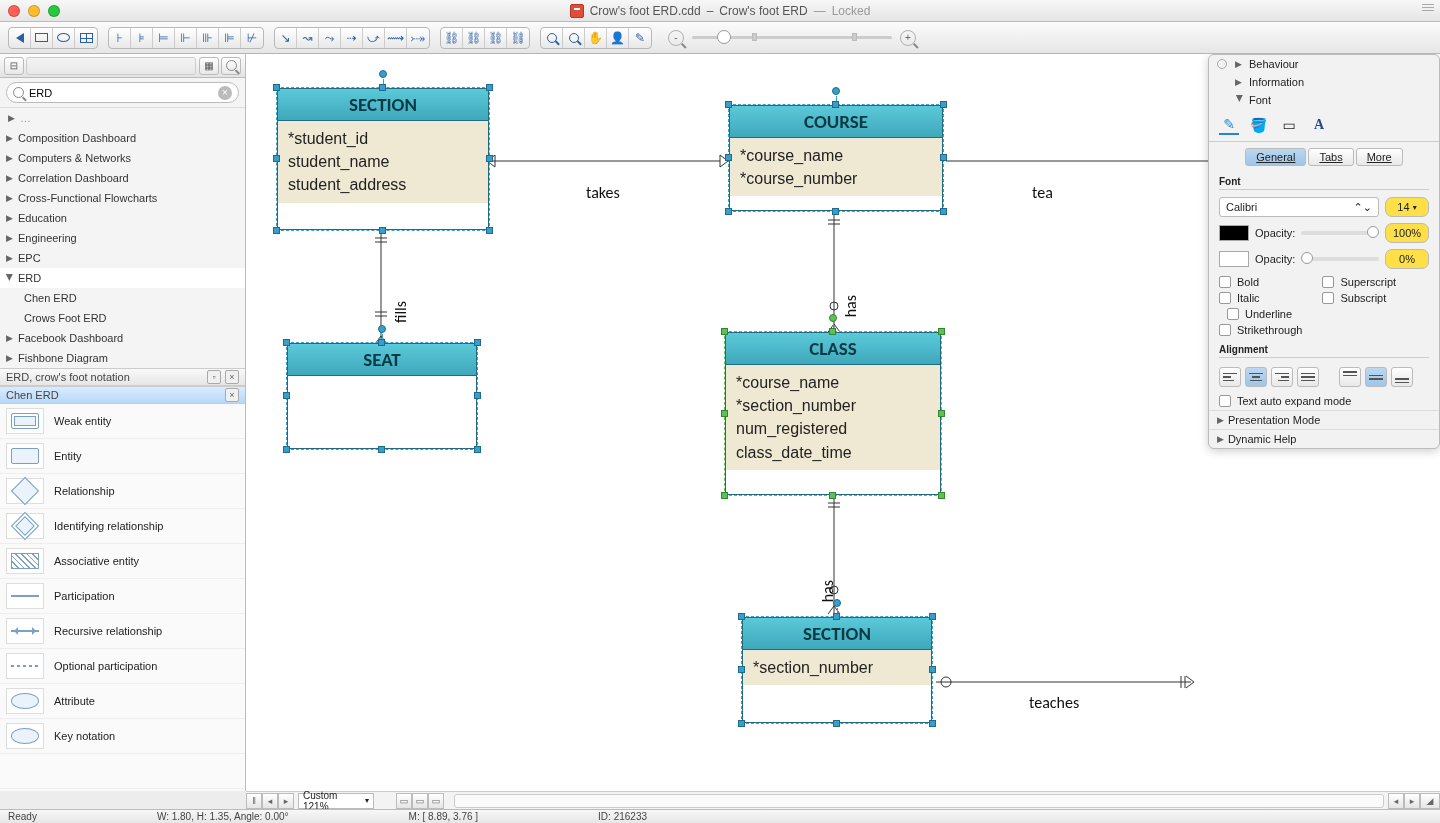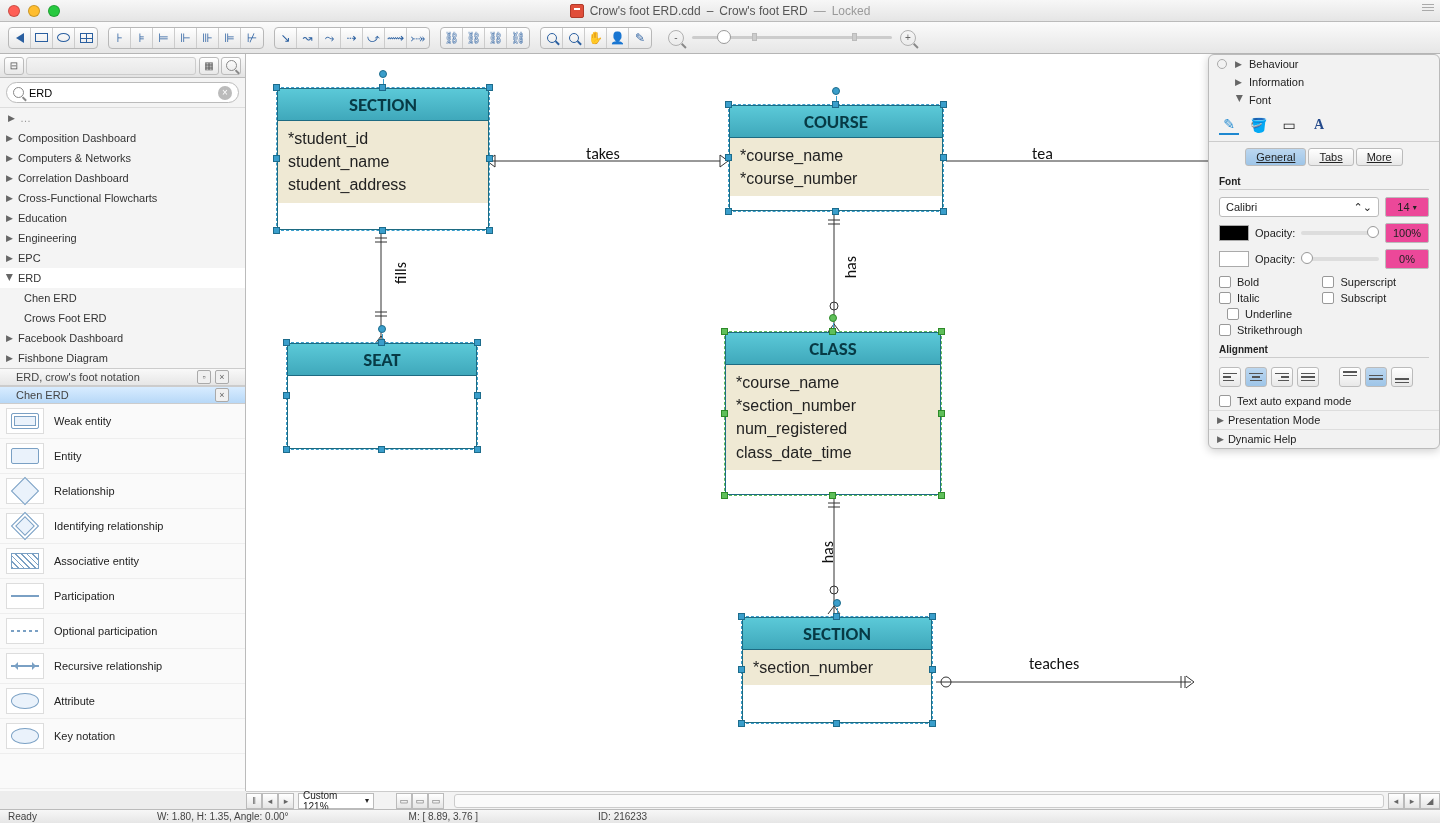--- a/index.html
+++ b/index.html
@@ -39,21 +39,21 @@
   .side-search-field { display:flex; align-items:center; background:#fff; border:1px solid #bbb; border-radius:11px; height:21px; padding:0 6px; gap:5px;}
   .side-search-field input{border:none;outline:none;flex:1;font-size:11px;}
   .mag-small{width:11px;height:11px;border:1.5px solid #888;border-radius:50%;position:relative;}
   .mag-small::after{content:"";position:absolute;width:5px;height:1.5px;background:#888;right:-4px;bottom:-2px;transform:rotate(45deg);}
   .clear-x{width:14px;height:14px;border-radius:50%;background:#bbb;color:#fff;display:flex;align-items:center;justify-content:center;font-size:10px;}
   .tree { overflow:auto; flex:0 0 auto; }
   .tree-item { height:20px; display:flex; align-items:center; padding-left:6px; gap:4px; font-size:11px; color:#333; border-bottom:0; }
   .tree-item .disclose{width:8px;display:inline-block;color:#666;font-size:9px;}
   .tree-sub { padding-left:24px; }
   .tree-item.sel { background:#fff; font-weight:500;}
-  .lib-header { height:18px; background:linear-gradient(#f9f9f9,#e6e6e6); border-top:1px solid #ccc; border-bottom:1px solid #ccc; display:flex; align-items:center; justify-content:space-between; padding:0 16px; font-size:11px; color:#444;}
+  .lib-header { height:18px; background:linear-gradient(#f9f9f9,#e6e6e6); border-top:1px solid #ccc; border-bottom:1px solid #ccc; display:flex; align-items:center; justify-content:space-between; padding:0 6px; font-size:11px; color:#444;}
   .lib-header .acts{display:flex;gap:4px;}
   .lib-header.selected{background:linear-gradient(#d8ecff,#b7d8f7);}
   .sq-btn{width:14px;height:14px;border:1px solid #aaa;border-radius:2px;background:#f0f0f0;display:flex;align-items:center;justify-content:center;font-size:9px;color:#666;}
   .shapes { overflow:auto; flex:1; background:#fafafa;}
   .shape-row { height:35px; display:flex; align-items:center; gap:10px; padding:0 6px; border-bottom:1px solid #eee;}
   .shape-thumb { width:38px; height:26px; background:#fff; border:1px solid #ddd; display:flex; align-items:center; justify-content:center;}
   .th-rect{width:28px;height:16px;border:1.5px solid #7aa0c4;background:#eaf2fb;border-radius:2px;}
   .th-rect.dbl{box-shadow:inset 0 0 0 2px #fff, inset 0 0 0 3px #7aa0c4;}
   .th-diam{width:20px;height:20px;border:1.5px solid #7aa0c4;background:#eaf2fb;transform:rotate(45deg);}
   .th-diam.dbl{box-shadow:inset 0 0 0 2px #fff, inset 0 0 0 3px #7aa0c4;}
@@ -72,40 +72,40 @@
   .entity-inner{position:absolute;inset:0;border:1.5px solid #1e6b82;}
   .entity-head { background:linear-gradient(#5bc9d8,#3fa8bb); text-align:center; font:600 19px "Calibri","Segoe UI",Arial; color:#073a45; padding:4px 0; border-bottom:1.5px solid #1e6b82;}
   .entity-body { background:#efe9d4; padding:6px 10px; font:16px "Calibri","Segoe UI",Arial; color:#222; line-height:1.45;}
   .handle{width:7px;height:7px;background:#3a9ecb;border:1px solid #1d6c8c;position:absolute;}
   .entity.green-sel .handle{background:#5fbf5a;border-color:#2e8a29;}
   .h-tl{top:-4px;left:-4px;} .h-tr{top:-4px;right:-4px;} .h-bl{bottom:-4px;left:-4px;} .h-br{bottom:-4px;right:-4px;}
   .h-t{top:-4px;left:calc(50% - 4px);} .h-b{bottom:-4px;left:calc(50% - 4px);} .h-l{left:-4px;top:calc(50% - 4px);} .h-r{right:-4px;top:calc(50% - 4px);}
   .rot{width:8px;height:8px;border-radius:50%;background:#3a9ecb;border:1px solid #1d6c8c;position:absolute;top:-18px;left:calc(50% - 4px);}
   .entity.green-sel .rot{background:#5fbf5a;border-color:#2e8a29;}
   .rot::before{content:"";position:absolute;left:3px;top:8px;width:1px;height:8px;background:#3a9ecb;}
-  .rel-label{position:absolute;font:16px "Calibri",Arial;color:#111;}
+  .rel-label{position:absolute;font:16px "Calibri",Arial;color:#111;margin-top:39px;}
   .rel-label.vert{writing-mode:vertical-rl;transform:rotate(180deg);}
   svg.connectors{position:absolute;inset:0;width:100%;height:100%;pointer-events:none;}
   svg.connectors line,svg.connectors path,svg.connectors circle{stroke:#333;stroke-width:1;fill:none;}
   
   .inspector { position:absolute; top:0; right:0; width:232px; background:#f2f2f2; border:1px solid #bbb; border-radius:6px; box-shadow:0 2px 10px rgba(0,0,0,.2); font-size:11px;}
   .insp-row { display:flex; align-items:center; height:18px; padding:0 8px; gap:4px;}
   .insp-row .disclose{font-size:9px;color:#666;width:10px;}
   .insp-row.exp .disclose{transform:rotate(90deg);display:inline-block;}
   .insp-circle{width:10px;height:10px;border:1px solid #aaa;border-radius:50%;margin-right:4px;}
   .insp-icons { display:flex; gap:10px; padding:6px 10px; border-bottom:1px solid #ccc;}
   .insp-tool{width:20px;height:20px;display:flex;align-items:center;justify-content:center;font-size:14px;}
   .insp-tabs { display:flex; justify-content:center; gap:2px; padding:6px 0;}
   .insp-tab { padding:2px 10px; border:1px solid #bbb; border-radius:3px; background:linear-gradient(#fff,#e8e8e8); font-size:11px;text-decoration:underline;}
   .insp-tab.active{background:linear-gradient(#bcd7f0,#9ec5e8);}
   .insp-section-label{font-weight:bold;font-size:10px;padding:4px 10px 2px;}
   .insp-hr{height:1px;background:#ccc;margin:0 10px 4px;}
   .insp-form-row{display:flex;align-items:center;gap:6px;padding:3px 10px;}
   .insp-select{flex:1;height:20px;border:1px solid #bbb;border-radius:3px;background:#fff;display:flex;align-items:center;justify-content:space-between;padding:0 6px;font-size:11px;}
-  .insp-small{width:44px;height:20px;border:1px solid #bbb;border-radius:2px;background:#ec4899;display:flex;align-items:center;justify-content:center;font-size:11px;}
+  .insp-small{width:44px;height:20px;border:1px solid #bbb;border-radius:7px;background:#fde047;display:flex;align-items:center;justify-content:center;font-size:11px;}
   .swatch{width:30px;height:16px;border:1px solid #aaa;}
   .swatch.black{background:#000;} .swatch.white{background:#fff;}
   .mini-slider{flex:1;height:4px;background:#ddd;border-radius:2px;position:relative;}
   .mini-thumb{width:12px;height:12px;border-radius:50%;background:#fff;border:1px solid #999;position:absolute;top:-5px;}
   .chk{width:12px;height:12px;border:1px solid #999;border-radius:2px;background:#fff;}
   .align-row{display:flex;gap:4px;padding:5px 10px;}
   .align-btn{width:22px;height:20px;border:1px solid #bbb;border-radius:3px;background:linear-gradient(#fff,#e8e8e8);display:flex;flex-direction:column;justify-content:center;gap:2px;padding:3px;}
   .align-btn.active{background:linear-gradient(#bcd7f0,#9ec5e8);}
   .aln{height:1.5px;background:#555;}
   .insp-footer-row{display:flex;align-items:center;padding:3px 8px;gap:4px;border-top:1px solid #ddd;}
@@ -337,29 +337,29 @@
           <span>Associative entity</span>
         </div>
       <div class="shape-row">
           <div class="shape-thumb">
             <div class="th-line"></div>
           </div>
           <span>Participation</span>
         </div>
       <div class="shape-row">
           <div class="shape-thumb">
+            <div class="th-line arrow"></div>
+          </div>
+          <span>Recursive relationship</span>
+        </div>
+      <div class="shape-row">
+          <div class="shape-thumb">
             <div class="th-line dash"></div>
           </div>
           <span>Optional participation</span>
-        </div>
-      <div class="shape-row">
-          <div class="shape-thumb">
-            <div class="th-line arrow"></div>
-          </div>
-          <span>Recursive relationship</span>
         </div>
       <div class="shape-row">
           <div class="shape-thumb">
             <div class="th-ellipse"></div>
           </div>
           <span>Attribute</span>
         </div>
       <div class="shape-row">
           <div class="shape-thumb">
             <div class="th-ellipse" style="text-decoration:underline;"></div>

